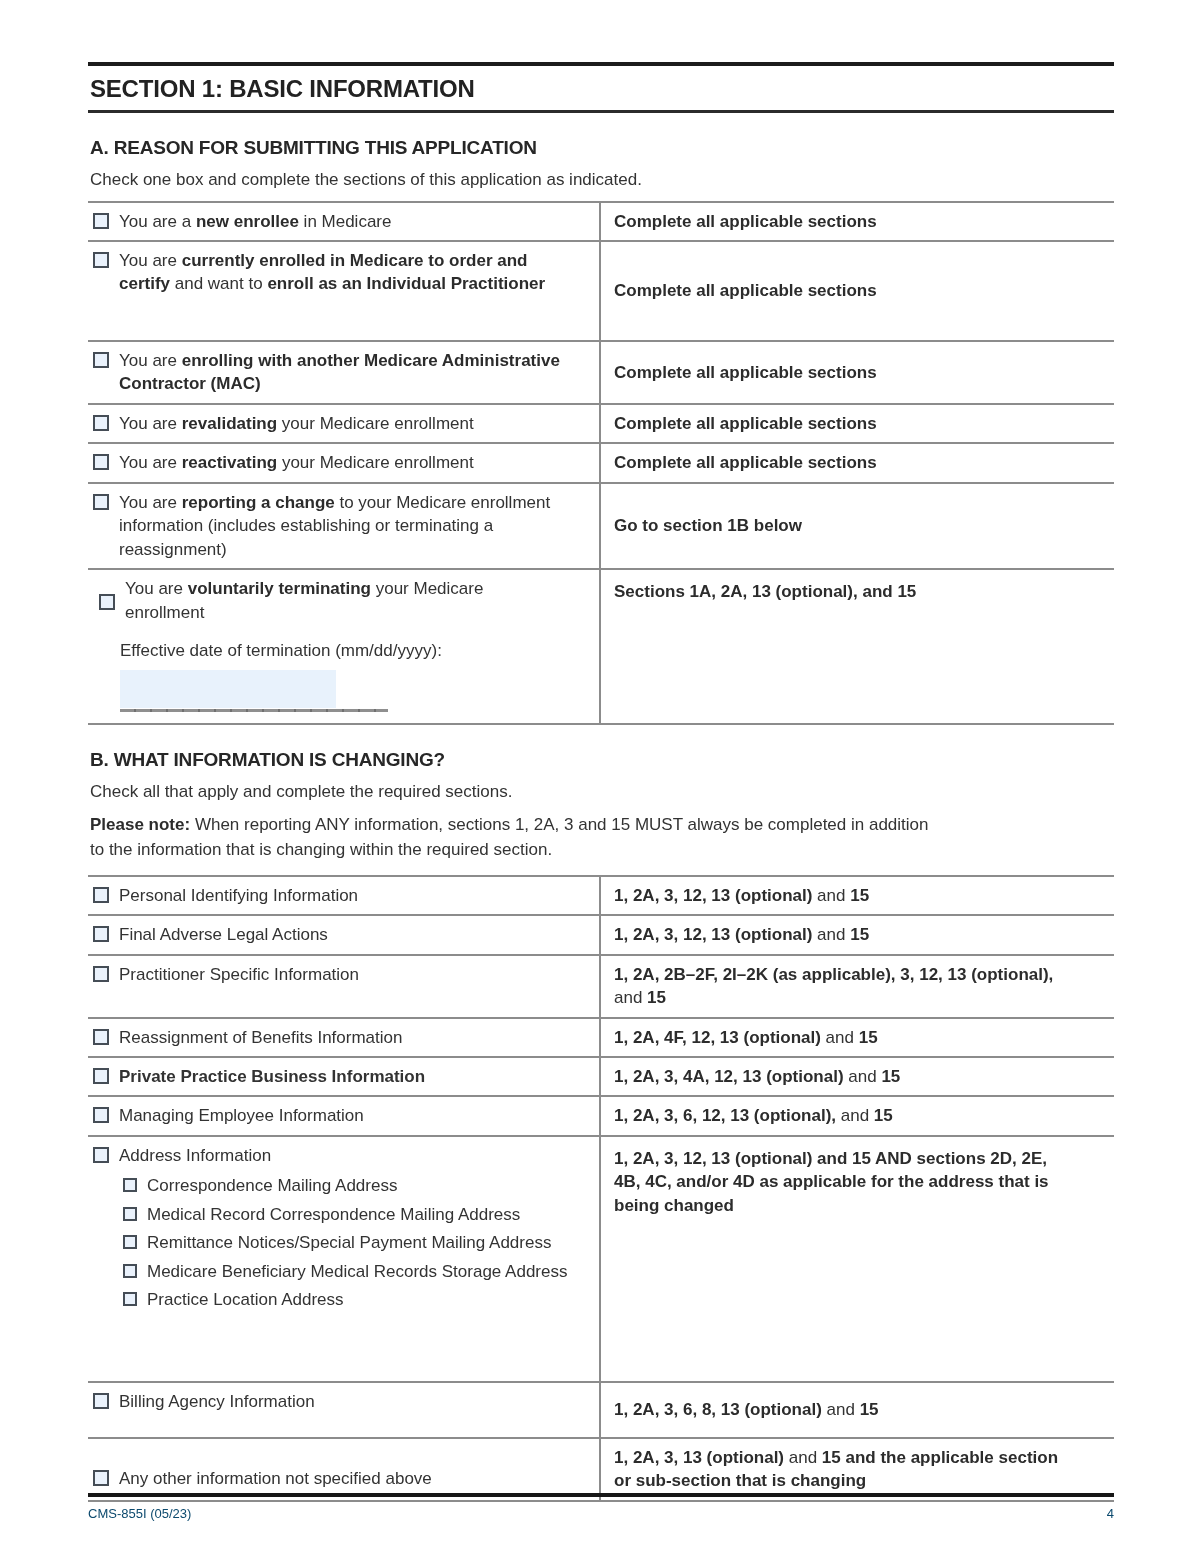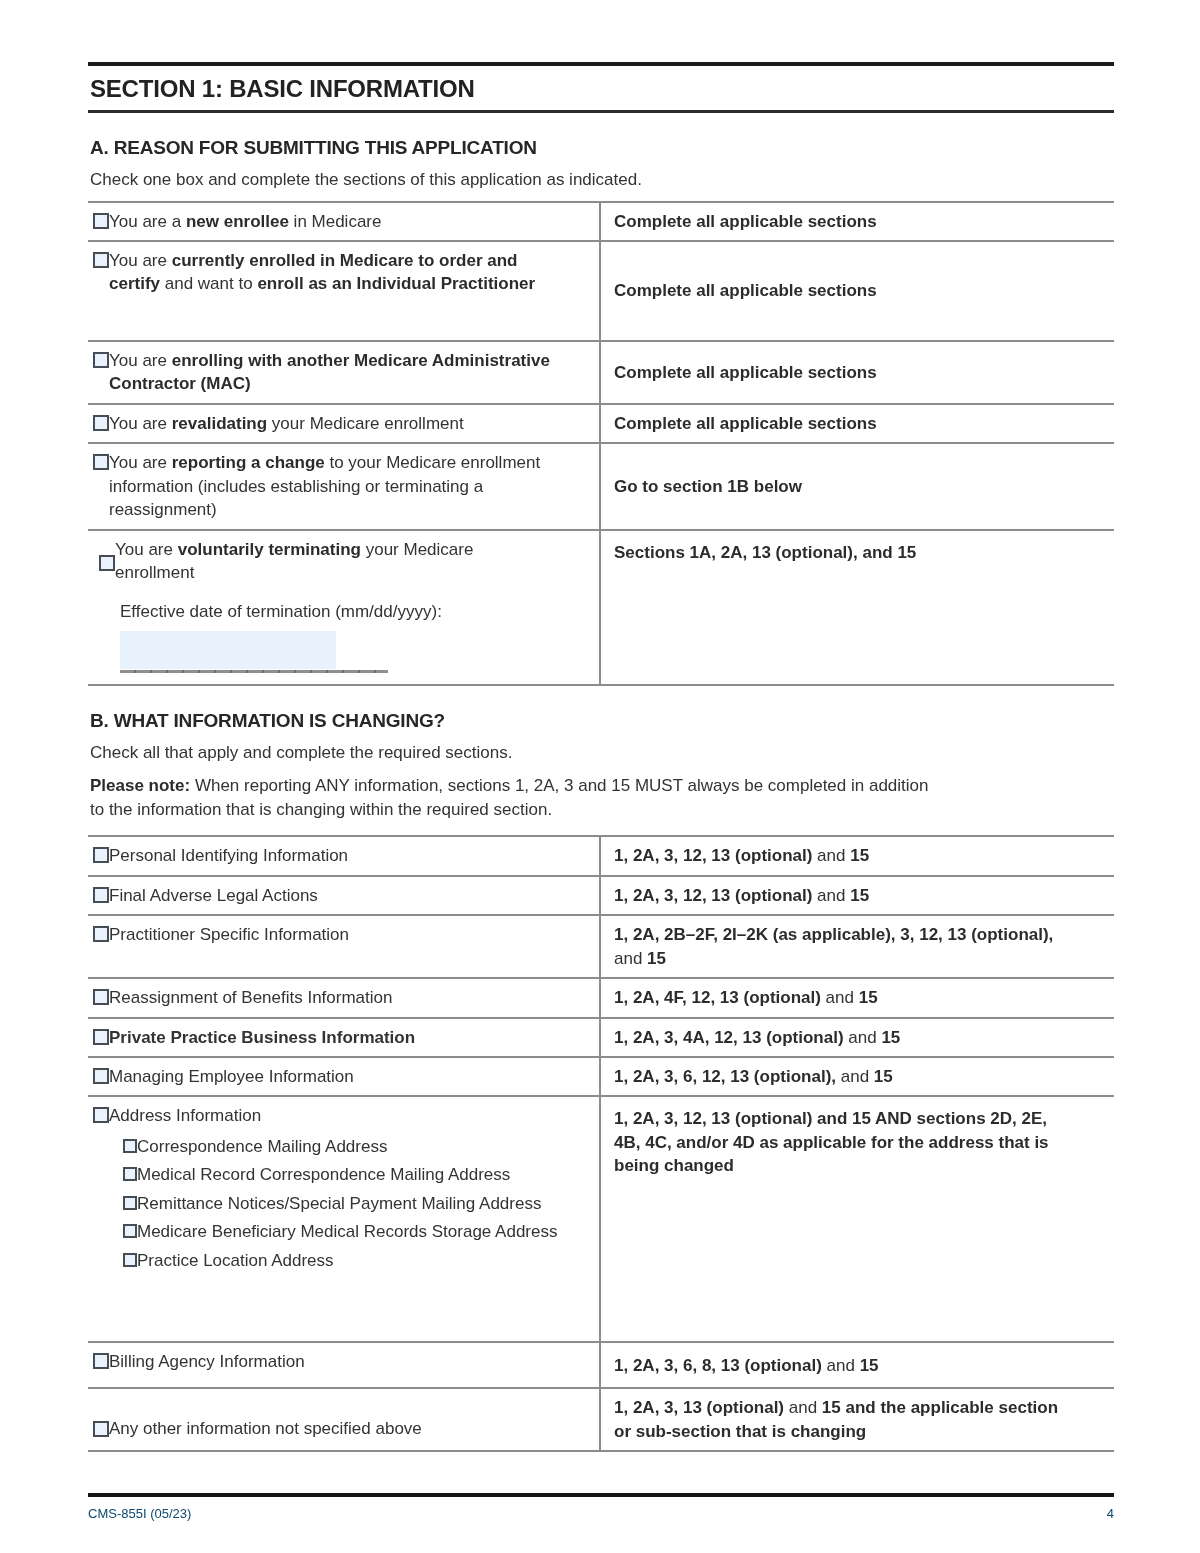--- a/index.html
+++ b/index.html
@@ -43,21 +43,21 @@
   td.cell-left {
     width: 512px;
     border-right: 2px solid #8c8c8c;
     padding: 7px 10px 7px 5px;
     vertical-align: top;
   }
   td.cell-right { padding: 7px 10px 7px 13px; vertical-align: middle; }
   td.cell-right.top { vertical-align: top; padding-top: 10px; }
   td.cell-left .lbl { max-width: 442px; }
 
-  .chk-row { display: flex; align-items: flex-start; }
+  .chk-row { display: flex; gap: 10px; align-items: flex-start; }
   .chk {
     width: 16px; height: 16px; flex: none;
     border: 2px solid #454d56;
     background: #eaf2fc;
     margin-top: 3px;
     cursor: pointer;
   }
   .chk.sub { width: 14px; height: 14px; margin-top: 4px; }
   .lbl { display: inline-block; }
   .cell-right .lbl { max-width: 462px; }
@@ -136,20 +136,29 @@
       <tr>
         <td class="cell-left" style="height:38px;">
           <div class="chk-row">
             <span class="chk"></span>
             <span class="lbl"><span>You are </span><span class="b">revalidating</span><span> your Medicare enrollment</span></span>
           </div>
         </td>
         <td class="cell-right"><span class="lbl"><span class="b">Complete all applicable sections</span></span></td>
       </tr>
       <tr>
+        <td class="cell-left" style="height:38px;">
+          <div class="chk-row">
+            <span class="chk"></span>
+            <span class="lbl"><span>You are </span><span class="b">reactivating</span><span> your Medicare enrollment</span></span>
+          </div>
+        </td>
+        <td class="cell-right"><span class="lbl"><span class="b">Complete all applicable sections</span></span></td>
+      </tr>
+      <tr>
         <td class="cell-left" style="height:80px;">
           <div class="chk-row">
             <span class="chk"></span>
             <span class="lbl"><span>You are </span><span class="b">reporting a change</span><span> to your Medicare enrollment information (includes establishing or terminating a reassignment)</span></span>
           </div>
         </td>
         <td class="cell-right"><span class="lbl"><span class="b">Go to section 1B below</span></span></td>
       </tr>
       <tr>
         <td class="cell-left" style="height:140px;">
@@ -255,21 +264,21 @@
             </div>
             <div class="chk-row">
               <span class="chk sub"></span>
               <span class="lbl">Practice Location Address</span>
             </div>
           </div>
         </td>
         <td class="cell-right top"><span class="lbl"><span class="b">1, 2A, 3, 12, 13 (optional) and 15 AND sections 2D, 2E, 4B, 4C, and/or 4D as applicable for the address that is being changed</span></span></td>
       </tr>
       <tr>
-        <td class="cell-left" style="height:46px;">
+        <td class="cell-left" style="height:56px;">
           <div class="chk-row">
             <span class="chk"></span>
             <span class="lbl"><span>Billing Agency Information</span></span>
           </div>
         </td>
         <td class="cell-right"><span class="lbl"><span class="b">1, 2A, 3, 6, 8, 13 (optional)</span><span> and </span><span class="b">15</span></span></td>
       </tr>
       <tr>
         <td class="cell-left" style="height:62px;">
           <div class="chk-row" style="align-items:center; height:100%; margin-top:9px;">

